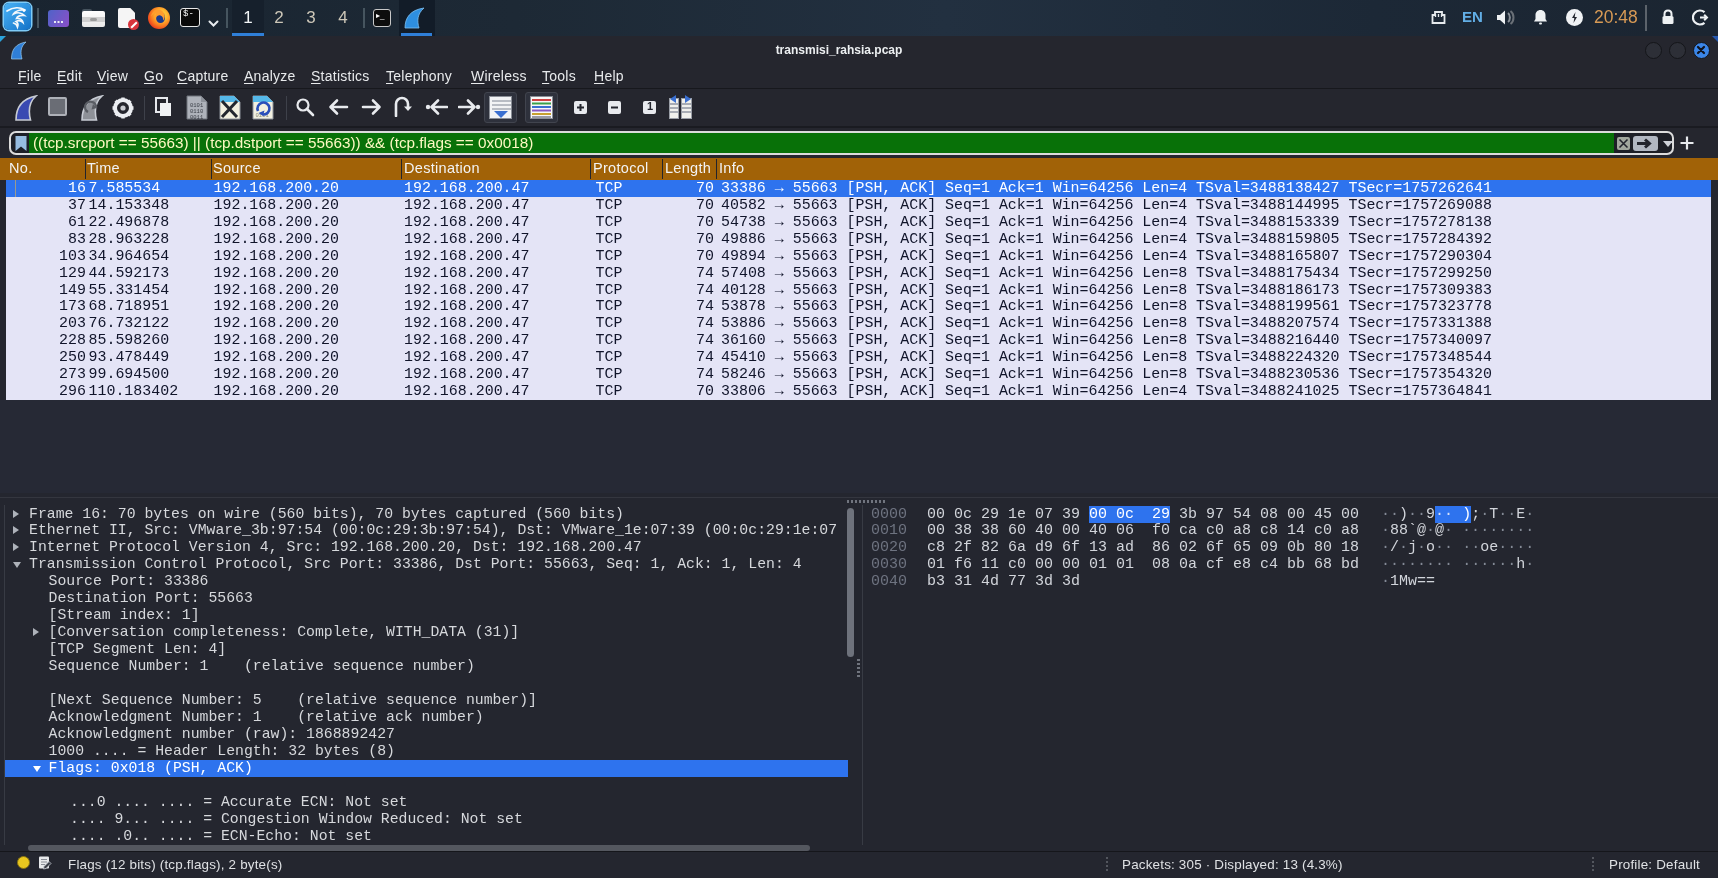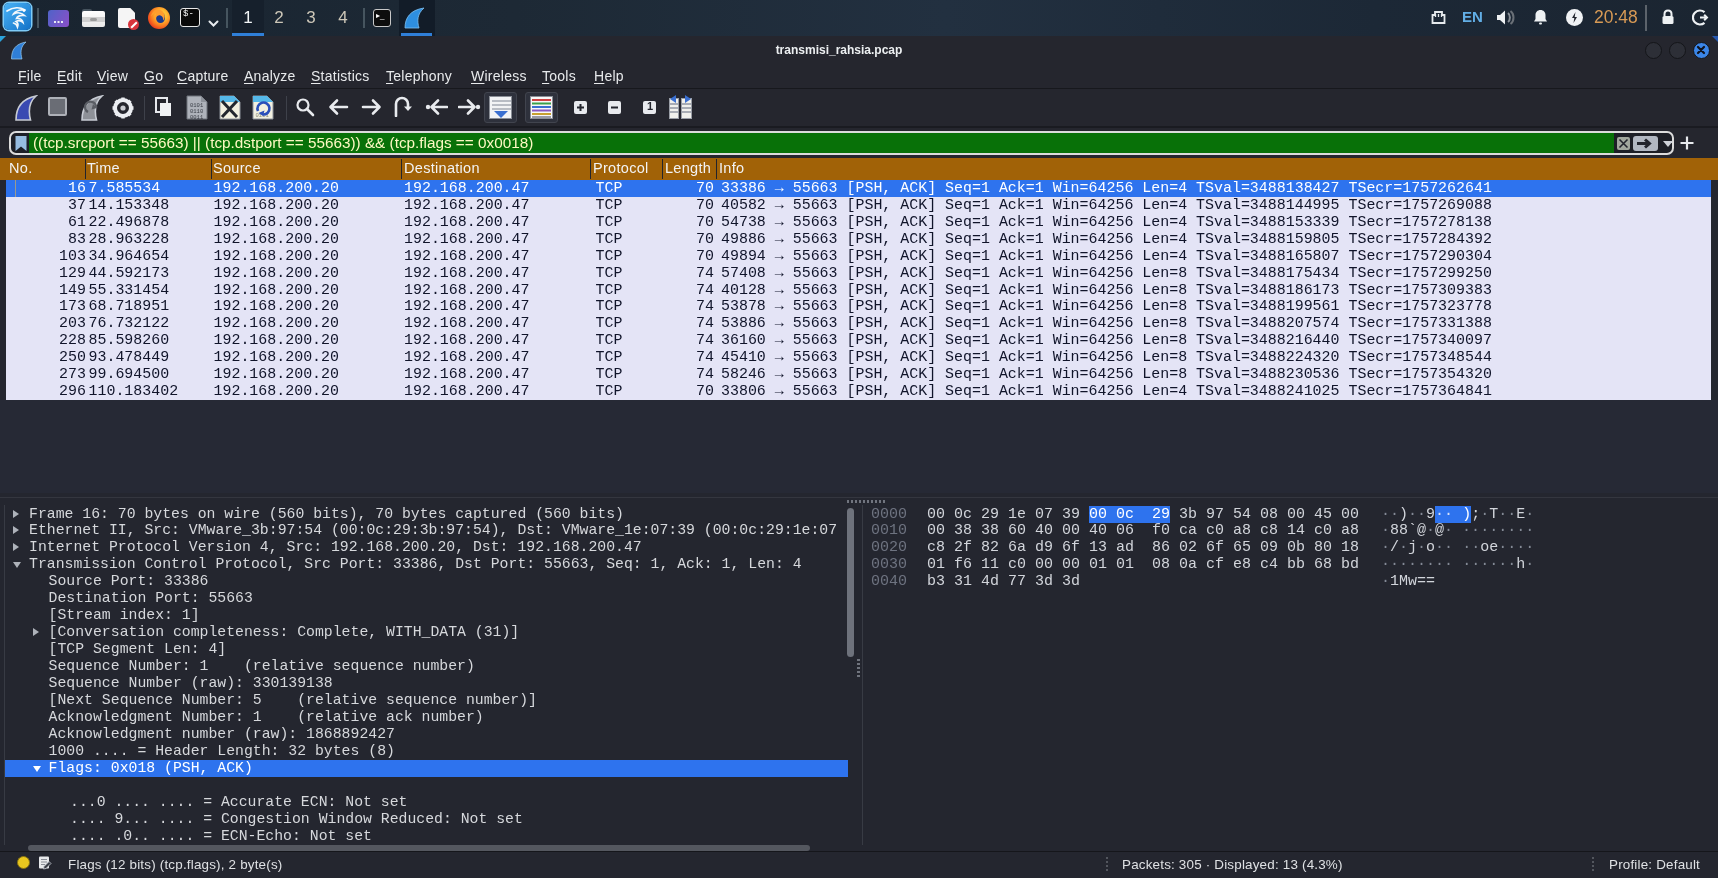--- a/index.html
+++ b/index.html
@@ -328,21 +328,20 @@
     <span class="tri-r" style="left:13px;top:38.4px"></span>
     <div class="dline " style="top:51.35px;padding-left:24px">Transmission Control Protocol, Src Port: 33386, Dst Port: 55663, Seq: 1, Ack: 1, Len: 4</div>
     <span class="tri-d" style="left:13px;top:57.35px"></span>
     <div class="dline " style="top:68.30px;padding-left:43.6px">Source Port: 33386</div>
     <div class="dline " style="top:85.25px;padding-left:43.6px">Destination Port: 55663</div>
     <div class="dline " style="top:102.20px;padding-left:43.6px">[Stream index: 1]</div>
     <div class="dline " style="top:119.15px;padding-left:43.6px">[Conversation completeness: Complete, WITH_DATA (31)]</div>
     <span class="tri-r" style="left:33px;top:123.15px"></span>
     <div class="dline " style="top:136.10px;padding-left:43.6px">[TCP Segment Len: 4]</div>
     <div class="dline " style="top:153.05px;padding-left:43.6px">Sequence Number: 1    (relative sequence number)</div>
-    <div class="dline " style="top:170.00px;padding-left:43.6px">Sequence Number (raw): 330139138</div>
     <div class="dline " style="top:186.95px;padding-left:43.6px">[Next Sequence Number: 5    (relative sequence number)]</div>
     <div class="dline " style="top:203.90px;padding-left:43.6px">Acknowledgment Number: 1    (relative ack number)</div>
     <div class="dline " style="top:220.85px;padding-left:43.6px">Acknowledgment number (raw): 1868892427</div>
     <div class="dline " style="top:237.80px;padding-left:43.6px">1000 .... = Header Length: 32 bytes (8)</div>
     <div class="dline sel" style="top:254.75px;padding-left:43.6px">Flags: 0x018 (PSH, ACK)</div>
     <span class="tri-d" style="left:33px;top:260.75px;border-top-color:#fff"></span>
     <div class="dline " style="top:288.65px;padding-left:65px">...0 .... .... = Accurate ECN: Not set</div>
     <div class="dline " style="top:305.60px;padding-left:65px">.... 9... .... = Congestion Window Reduced: Not set</div>
     <div class="dline " style="top:322.55px;padding-left:65px">.... .0.. .... = ECN-Echo: Not set</div>
   </div>

